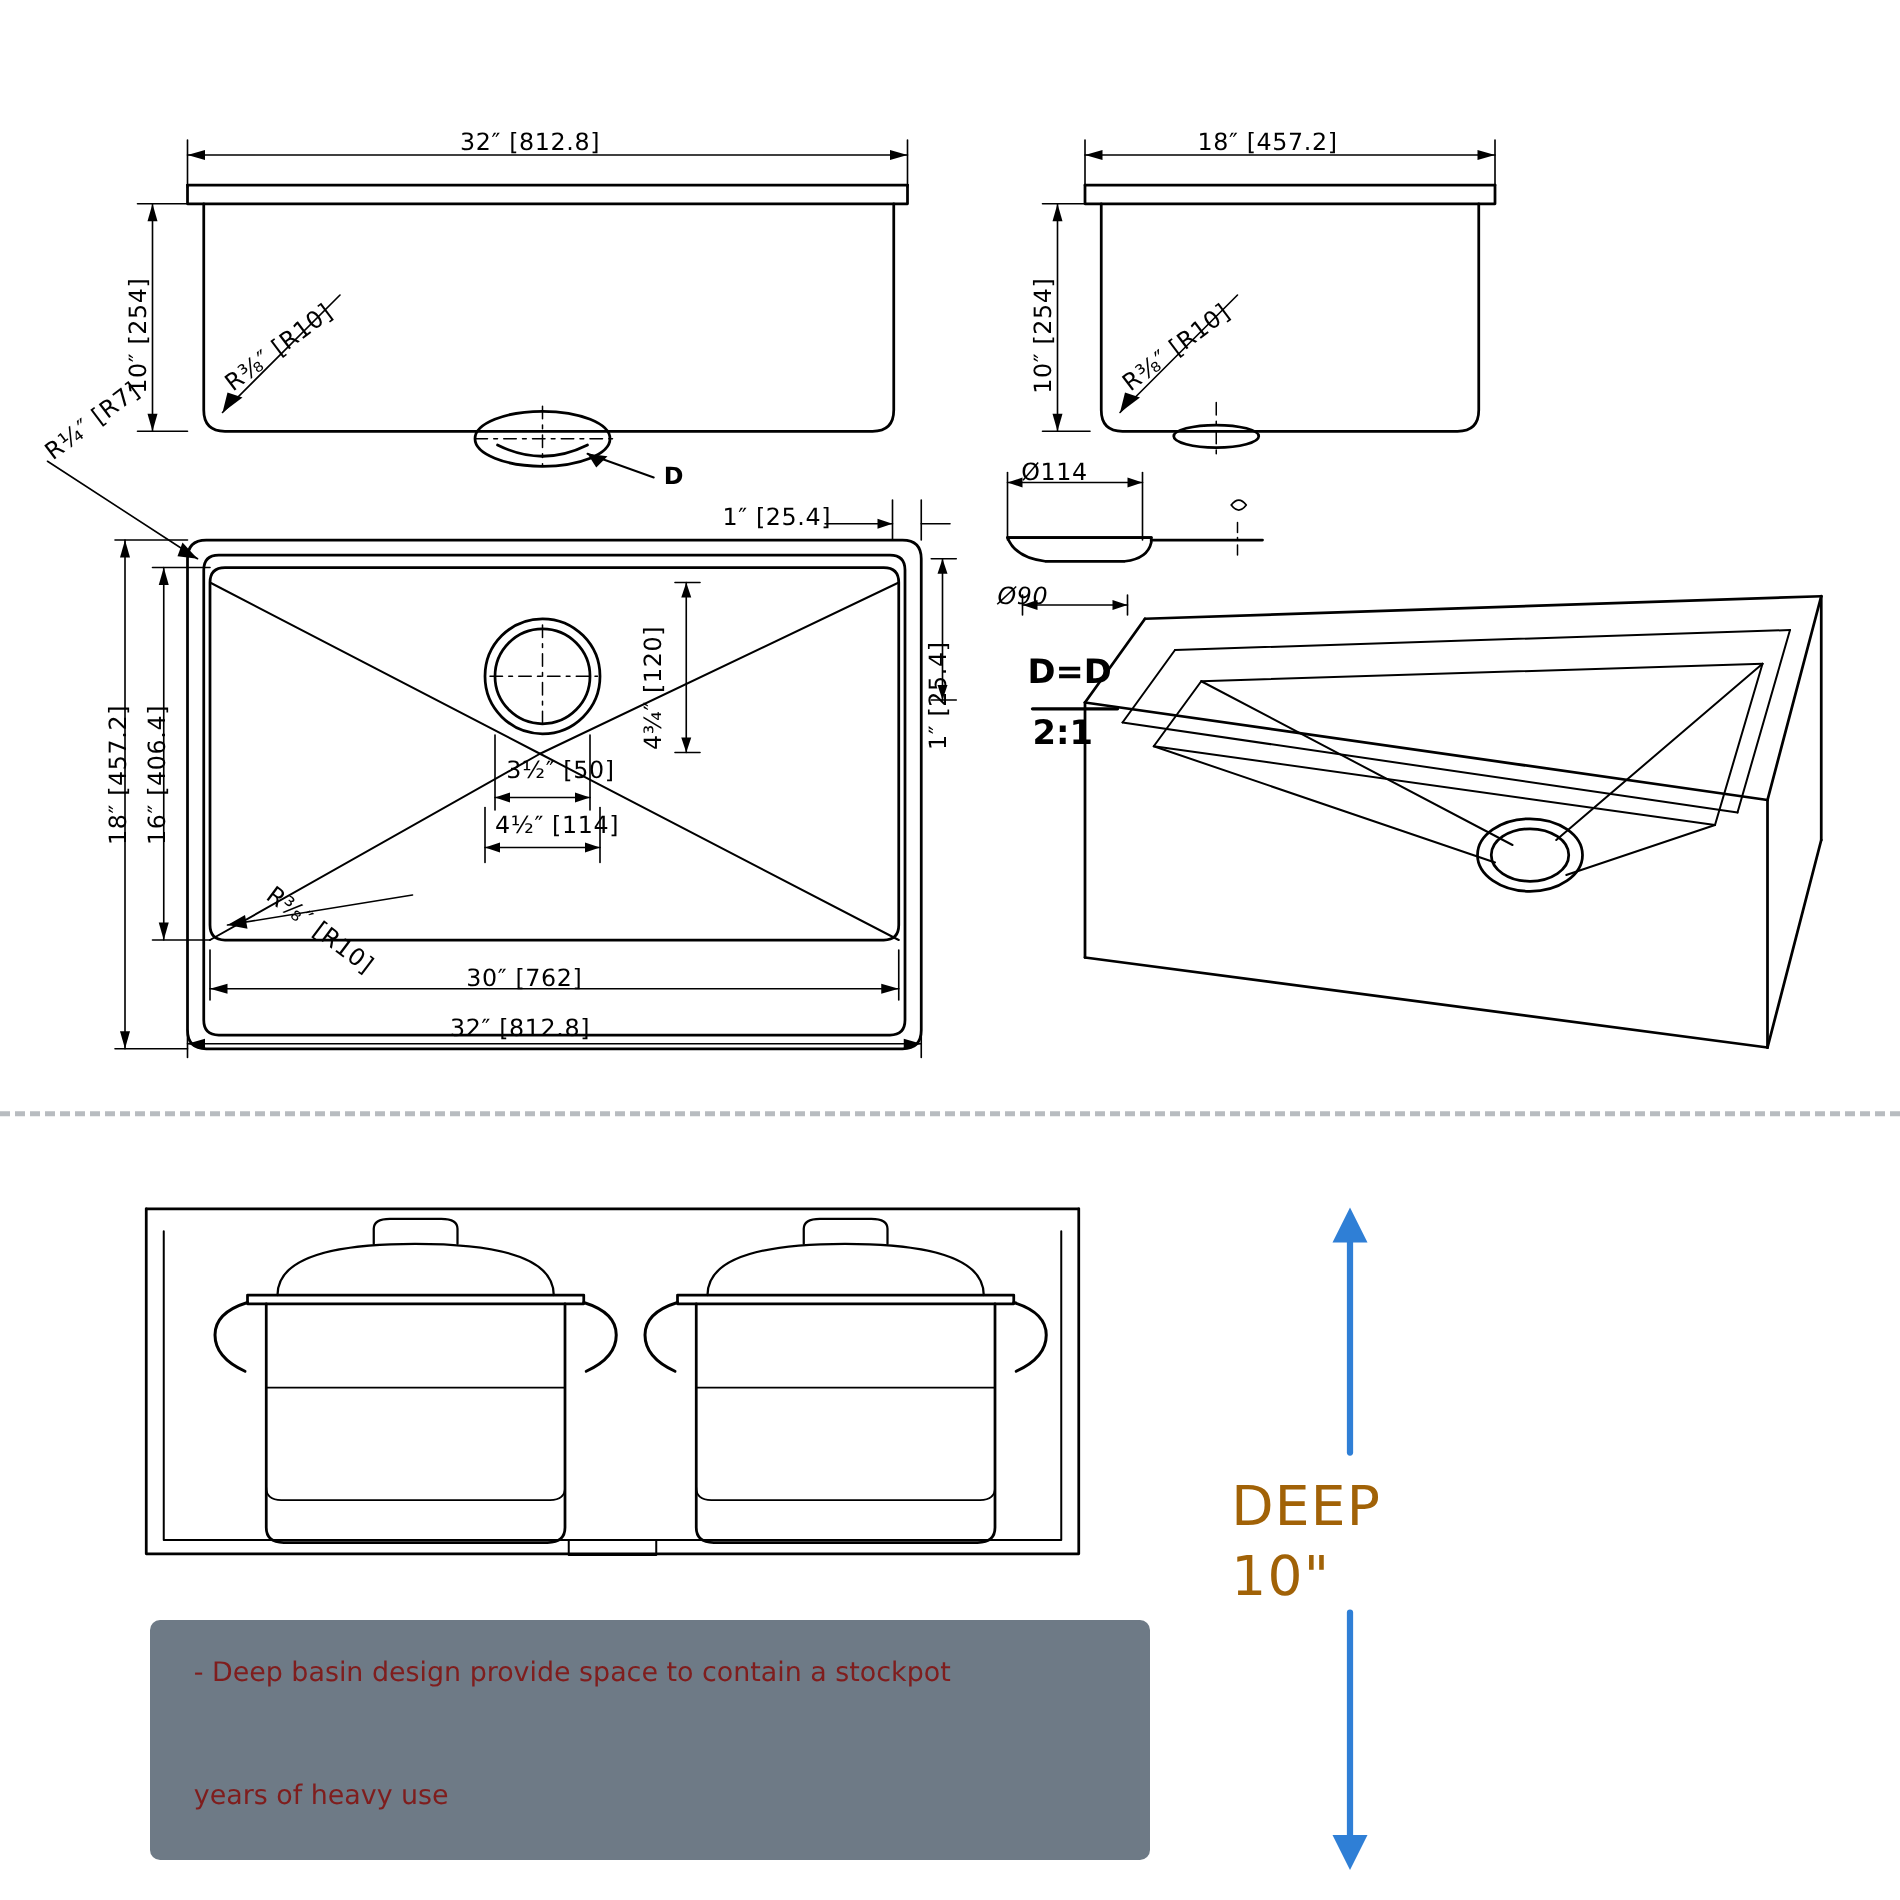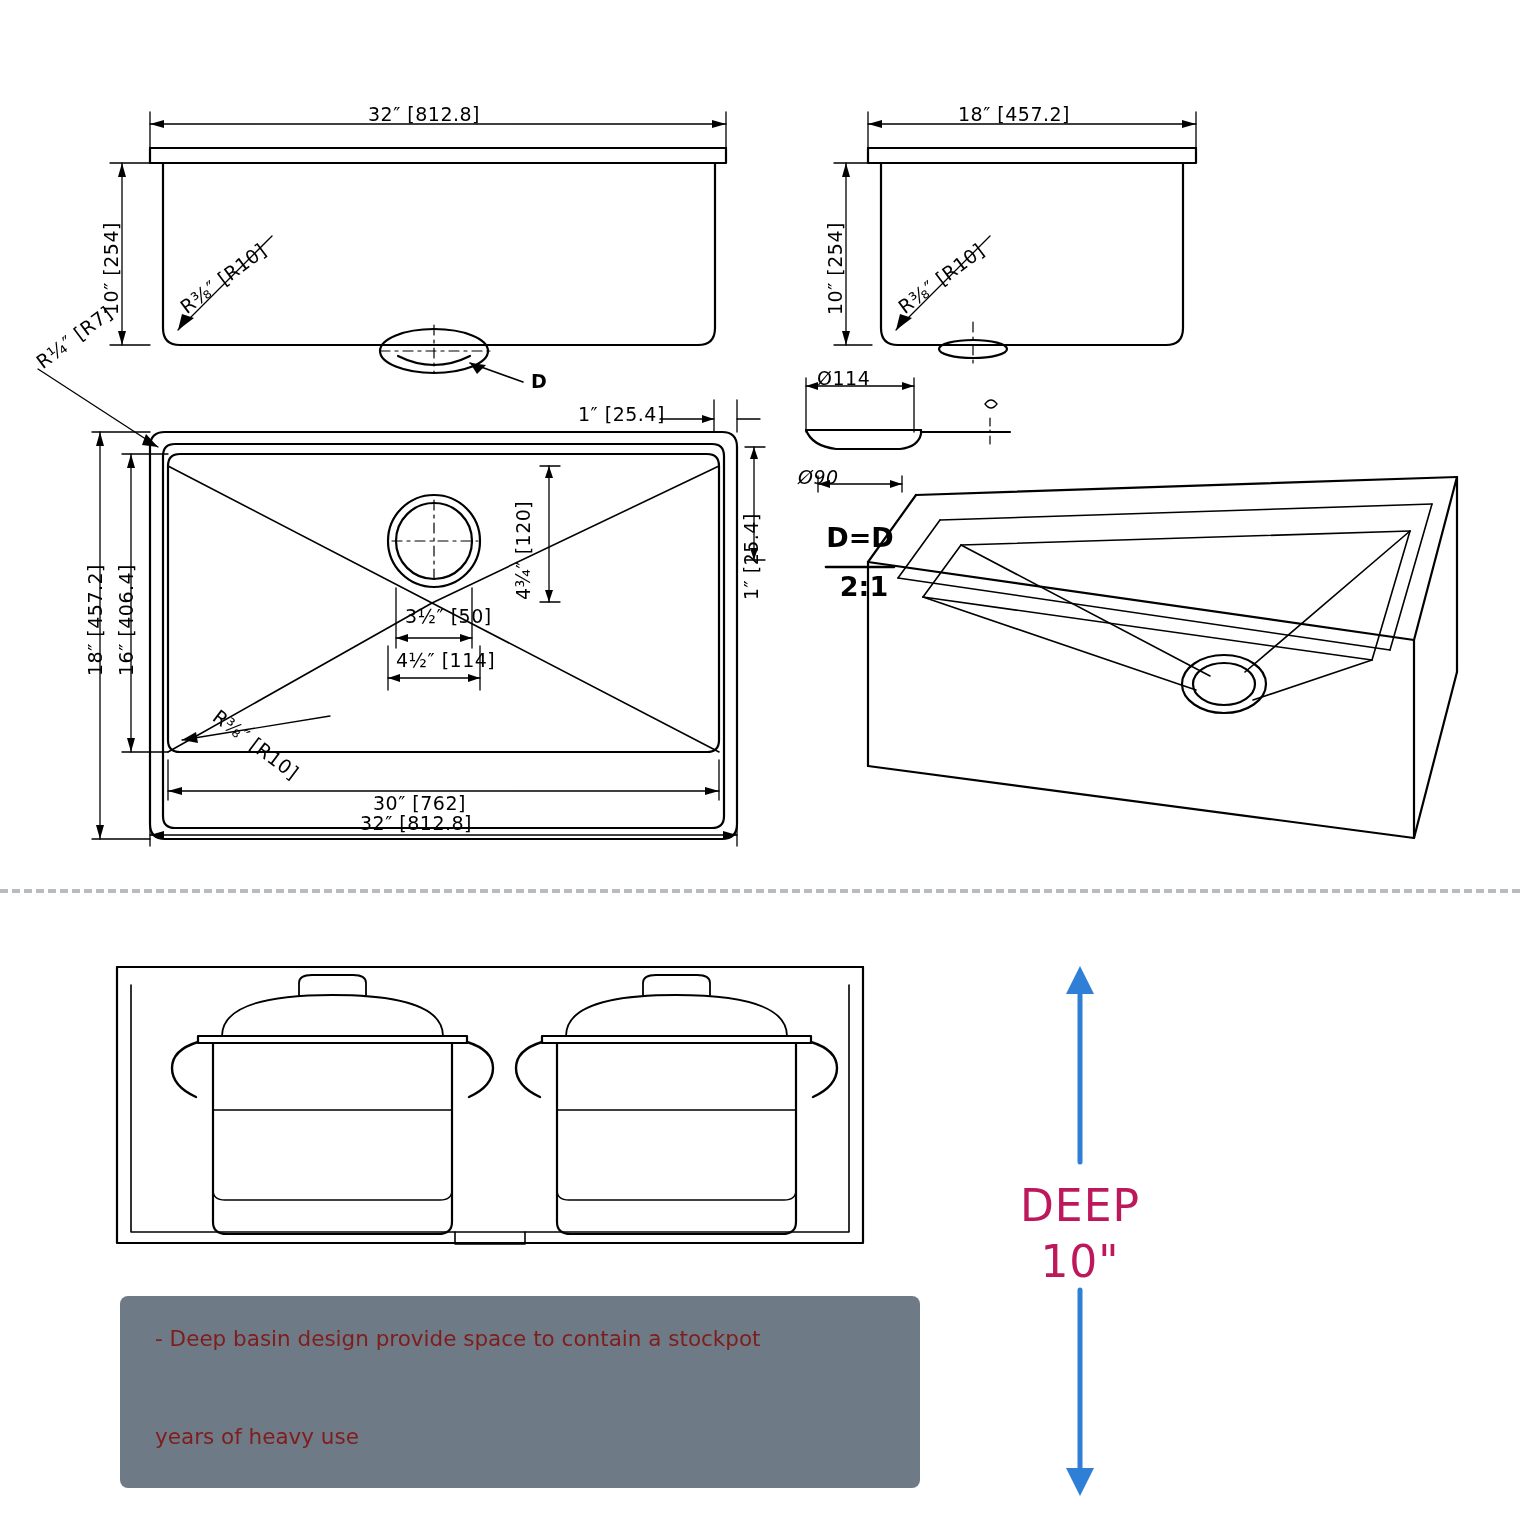--- a/index.html
+++ b/index.html
@@ -45,28 +45,27 @@
     transform: rotate(-37deg);
     transform-origin: left top;
   }
   .rot45b {
     transform: rotate(37deg);
     transform-origin: left top;
   }
   .scale-lbl {
     font-size: 27px;
     font-weight: bold;
-    text-align: center;
+    text-align: left;
   }
   .deep-text {
     position: absolute;
     font-size: 44px;
-    text-align: center;
     letter-spacing: 1px;
-    color: #be185d;
+    color: #a16207;
     line-height: 1.25;
   }
   .note-box {
     position: absolute;
     left: 120px;
     top: 1296px;
     width: 800px;
     height: 192px;
     background: #6e7a86;
     border-radius: 8px;
@@ -352,21 +351,21 @@
 
   <div class="lbl dim rot45" style="left:32px; top:355px;">R¼″  [R7]</div>
   <div class="lbl dim rot90" style="left:84px; top:676px;">18″  [457.2]</div>
   <div class="lbl dim rot90" style="left:115px; top:676px;">16″  [406.4]</div>
   <div class="lbl dim" style="left:578px; top:403px;">1″  [25.4]</div>
   <div class="lbl dim rot90" style="left:740px; top:600px;">1″  [25.4]</div>
   <div class="lbl dim rot90" style="left:512px; top:600px;">4¾″ [120]</div>
   <div class="lbl dim" style="left:405px; top:605px;">3½″ [50]</div>
   <div class="lbl dim" style="left:396px; top:649px;">4½″ [114]</div>
   <div class="lbl dim rot45b" style="left:222px; top:705px;">R⅜″  [R10]</div>
-  <div class="lbl dim" style="left:373px; top:792px;">30″  [762]</div>
+  <div class="lbl dim" style="left:373px; top:772px;">30″  [762]</div>
   <div class="lbl dim" style="left:360px; top:812px;">32″  [812.8]</div>
 
   <div class="divider"></div>
 
   <div class="deep-text" style="left:985px; top:1178px; width:190px;">DEEP</div>
   <div class="deep-text" style="left:985px; top:1234px; width:190px;">10"</div>
 
   <div class="note-box"></div>
   <div class="note-text">- Deep basin design provide space to contain a stockpot</div>
   <div class="note-text" style="top:1397px;margin-top:21px;">years of heavy use</div>

